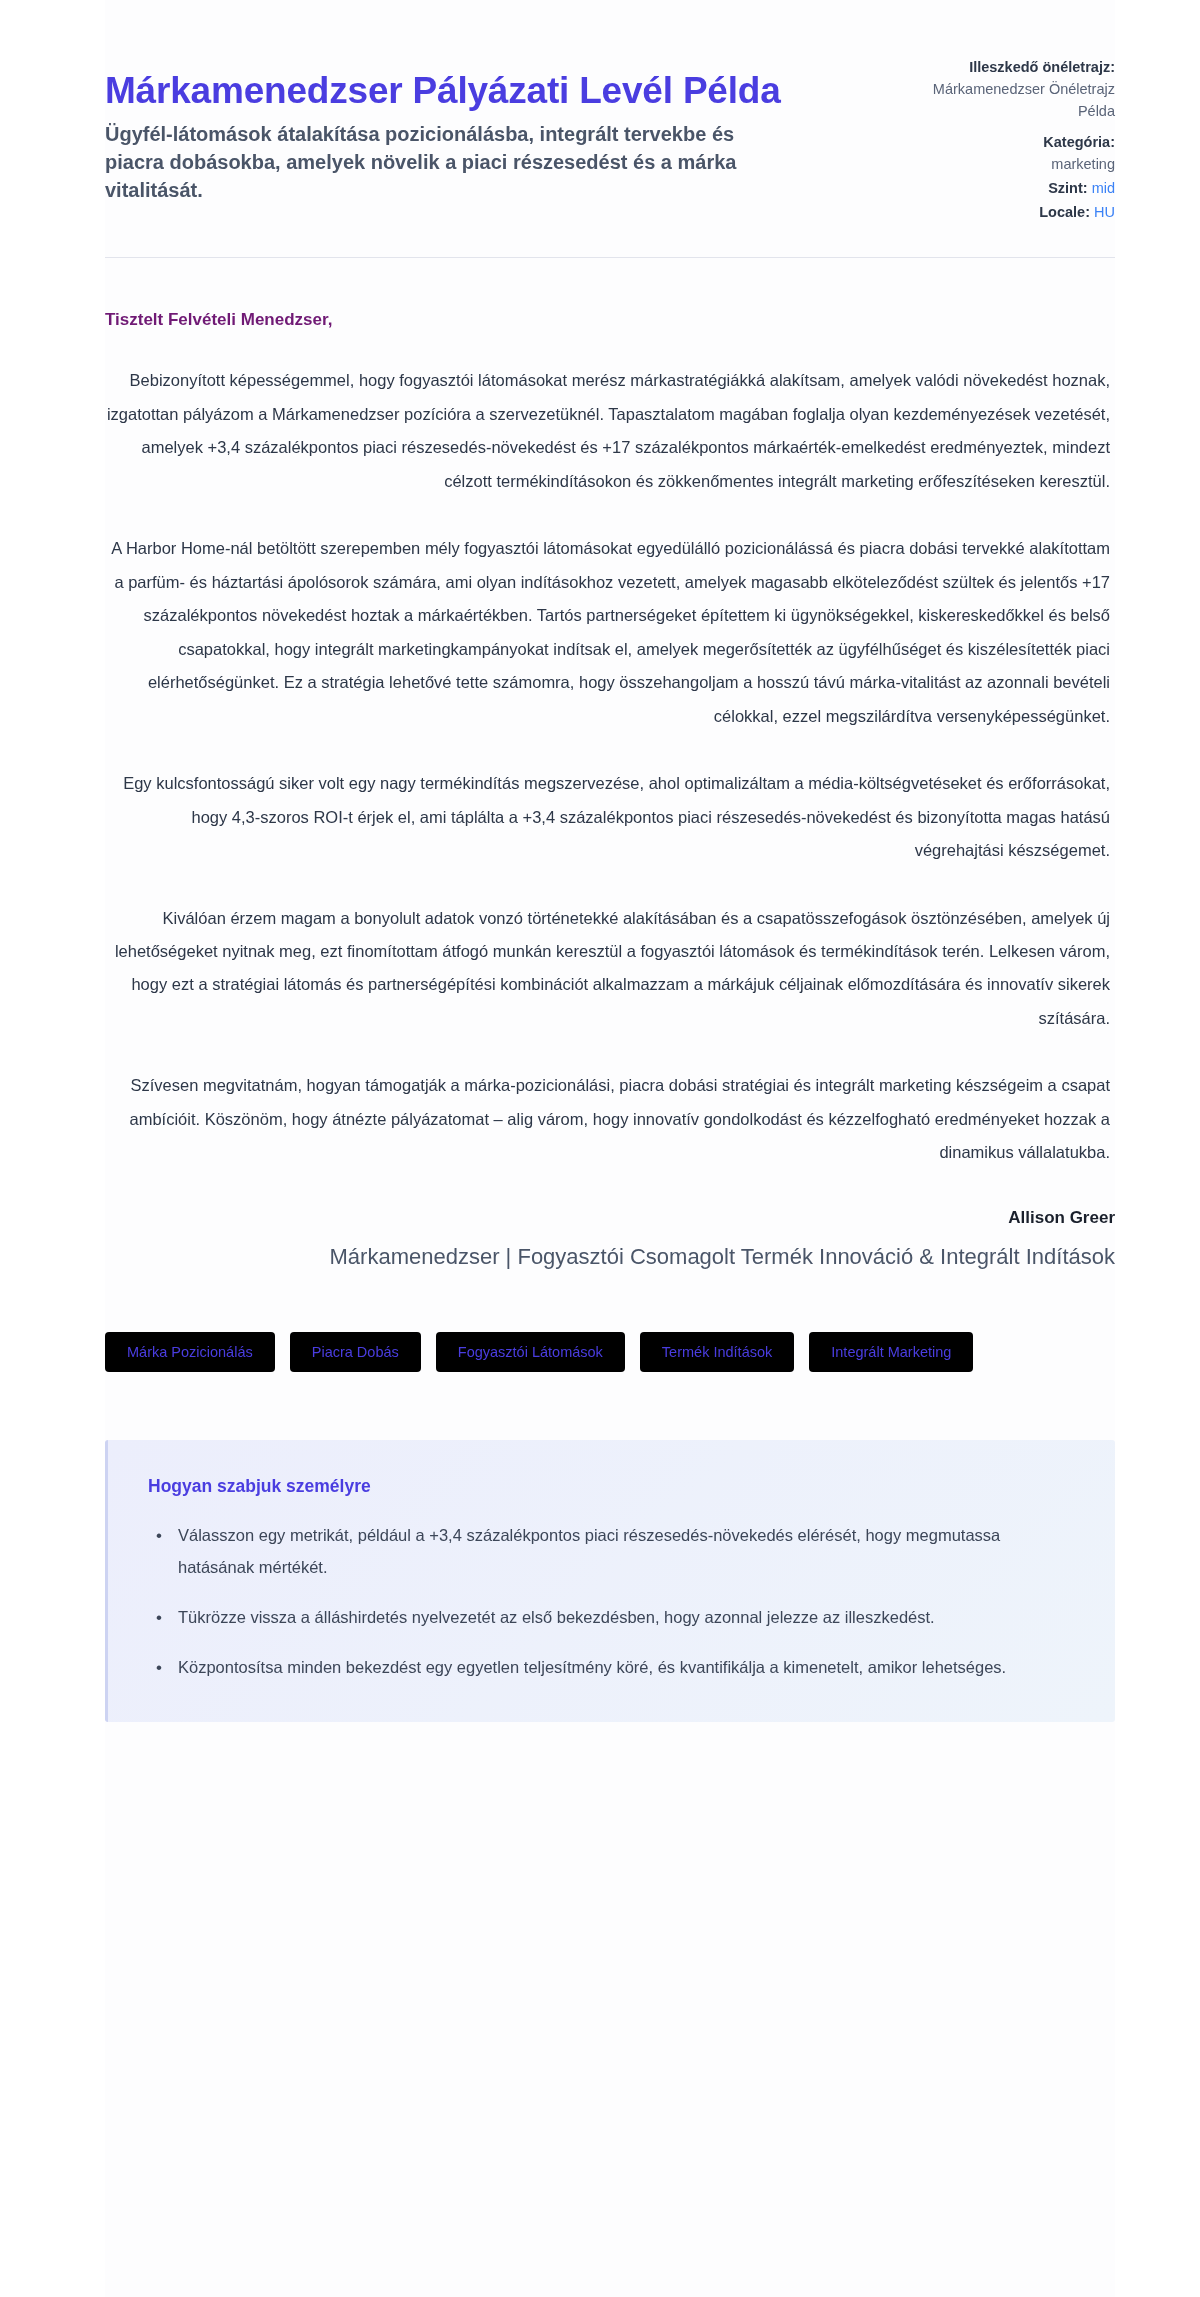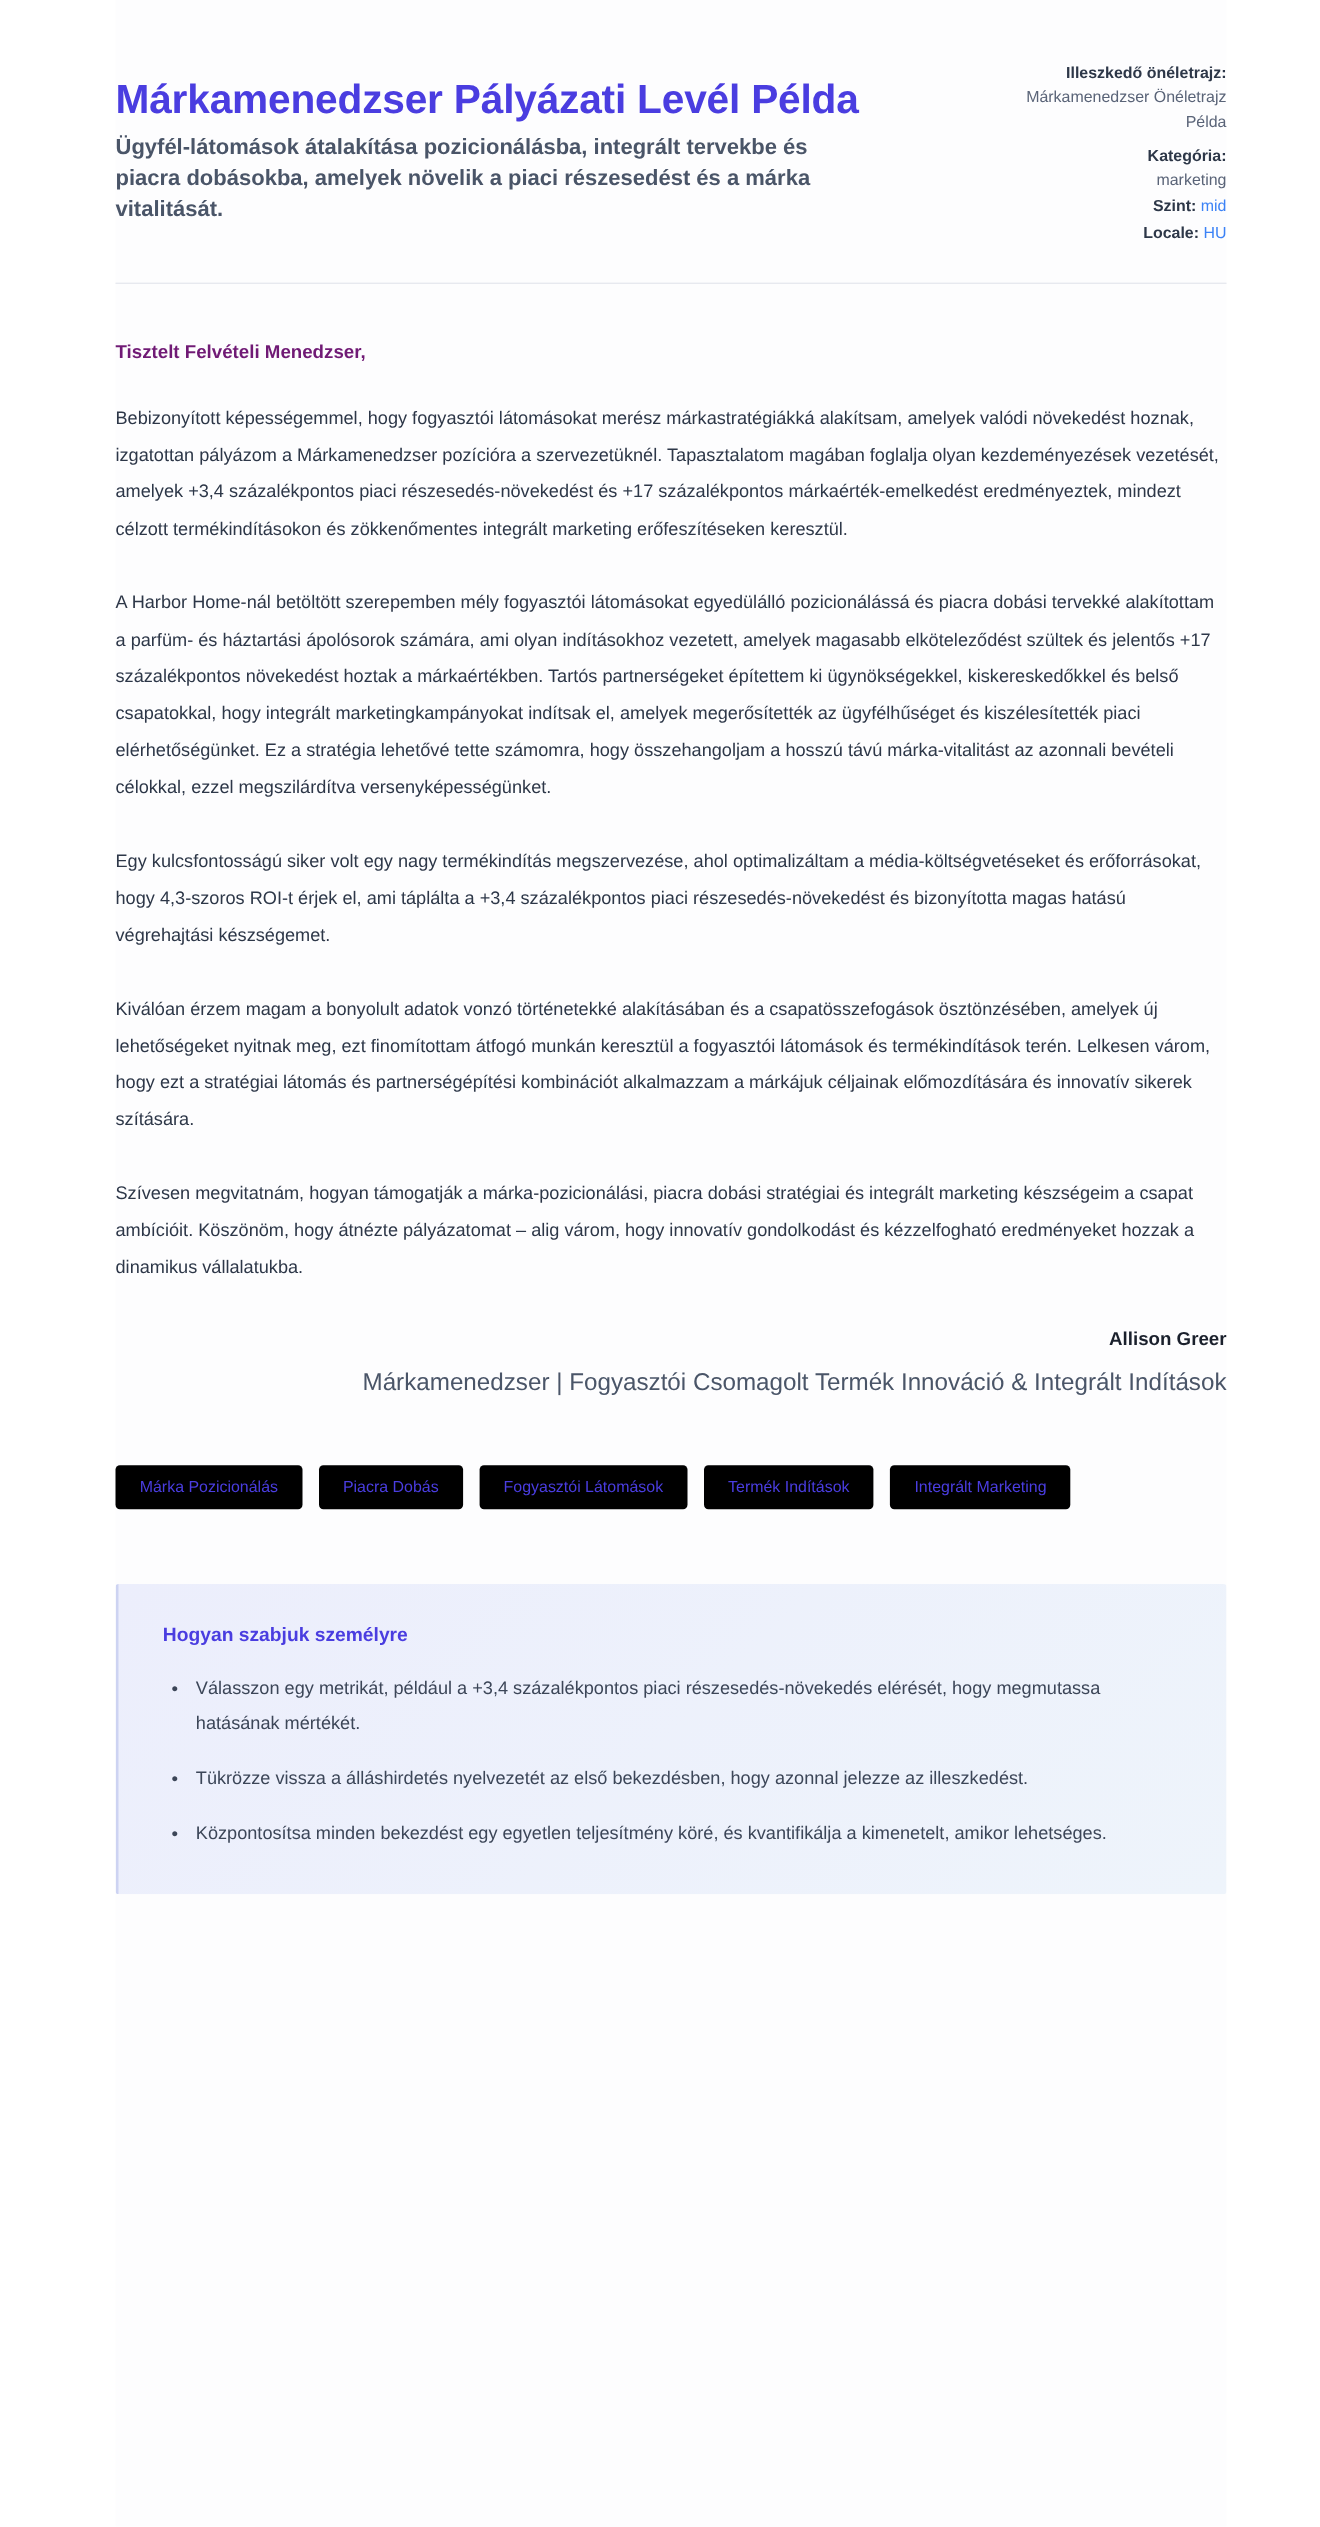--- a/index.html
+++ b/index.html
@@ -95,20 +95,21 @@
     font-weight: bold;
     color: #701a75;
     margin: 0 0 34px 0;
   }
   .para {
     font-size: 16.5px;
     line-height: 2.03;
     color: #2d3748;
     margin: 0 0 34px 0;
     max-width: 1005px;
+    text-align: right;
   }
 
   
   .signature {
     margin-top: 38px;
     text-align: right;
   }
   .sig-name {
     font-size: 17px;
     font-weight: bold;

